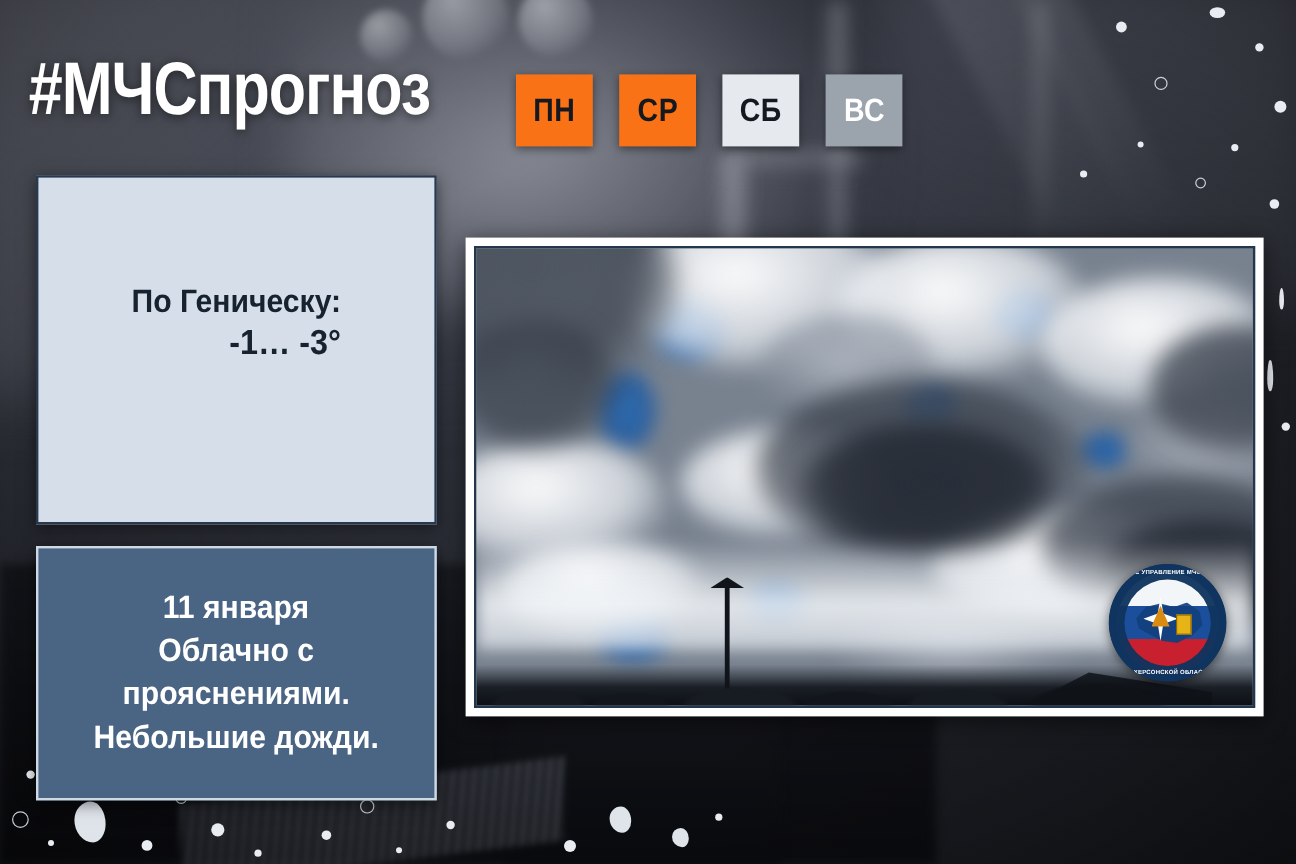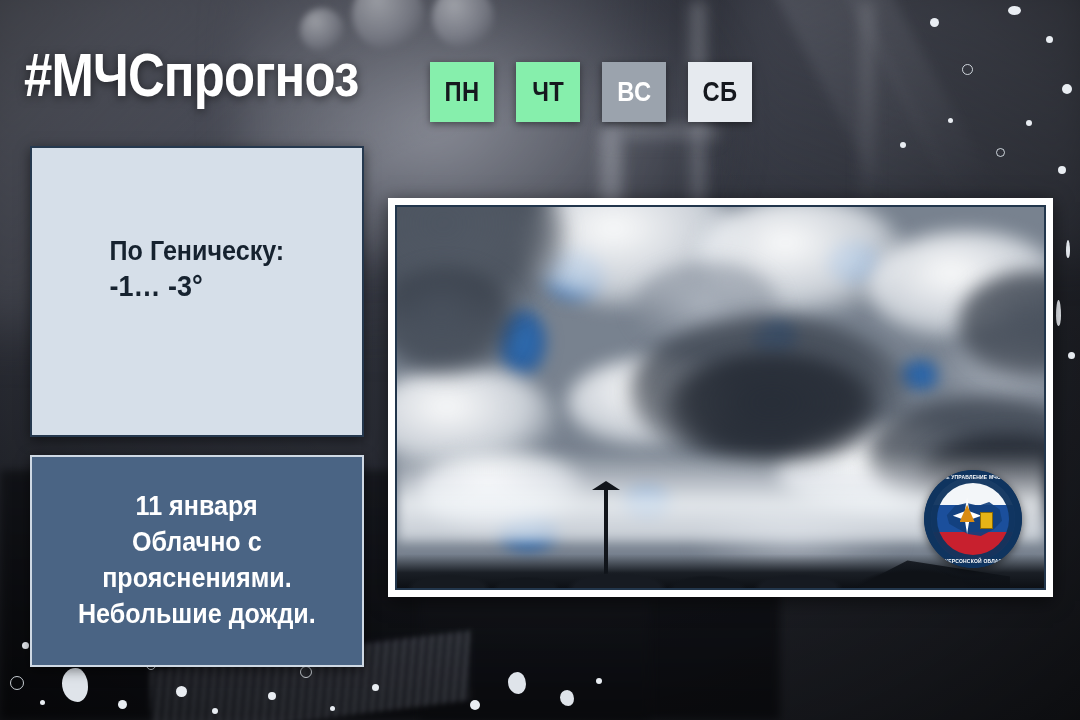--- a/index.html
+++ b/index.html
@@ -90,38 +90,38 @@
   #days{ position:absolute; left:430px; top:62px; display:flex; gap:22px; }
   .day{
     width:64px; height:60px;
     display:flex; align-items:center; justify-content:center;
     font-size:27px; font-weight:700;
     transform-origin:center;
     box-shadow:0 2px 7px rgba(0,0,0,.45);
     user-select:none;
   }
   .day span{ transform:scaleX(.88); display:inline-block; letter-spacing:.5px; }
-  .day.normal{ background:#86efac; color:#15181e; }
+  .day.normal{ background:#f97316; color:#15181e; }
   .day.light { background:#e6eaef; color:#15181e; }
   .day.active{ background:#9ba3ad; color:#ffffff; }
 
   
   .panel{
     position:absolute;
     border:2px solid #26394f;
     box-shadow:0 3px 12px rgba(0,0,0,.5);
   }
   #temp-panel{
     left:30px; top:146px; width:334px; height:291px;
     background:#d6dfe9;
     display:flex; flex-direction:column;
     align-items:center; justify-content:center;
     color:#16222f;
   }
-  .temp-group{ text-align:left; }
+  .temp-group{ text-align:right; }
   .temp-label{
     font-size:27px; font-weight:700; line-height:1.25;
     transform:scaleX(.93); display:block;
     white-space:nowrap;
   }
   .temp-value{
     font-size:29px; font-weight:700; line-height:1.25;
     transform:scaleX(.93); display:block;
   }
   .temp-gap{ height:44px; }
@@ -319,27 +319,27 @@
   <div class="drop" style="left:948px;top:118px;width:5px;height:5px;"></div>
 </div>
 
 <div id="title">#МЧСпрогноз</div>
 
 <div id="days">
   <div class="day normal">
       <span>ПН</span>
     </div>
   <div class="day normal">
-      <span>ЧТ</span>
+      <span>СР</span>
+    </div>
+  <div class="day light">
+      <span>СБ</span>
     </div>
   <div class="day active">
       <span>ВС</span>
-    </div>
-  <div class="day light">
-      <span>СБ</span>
     </div>
 </div>
 
 <div id="temp-panel" class="panel">
   <div class="temp-group">
     <span class="temp-label">По Геническу:</span>
     <span class="temp-value">-1… -3°</span>
   </div>
   <div class="temp-gap"></div>
 </div>

